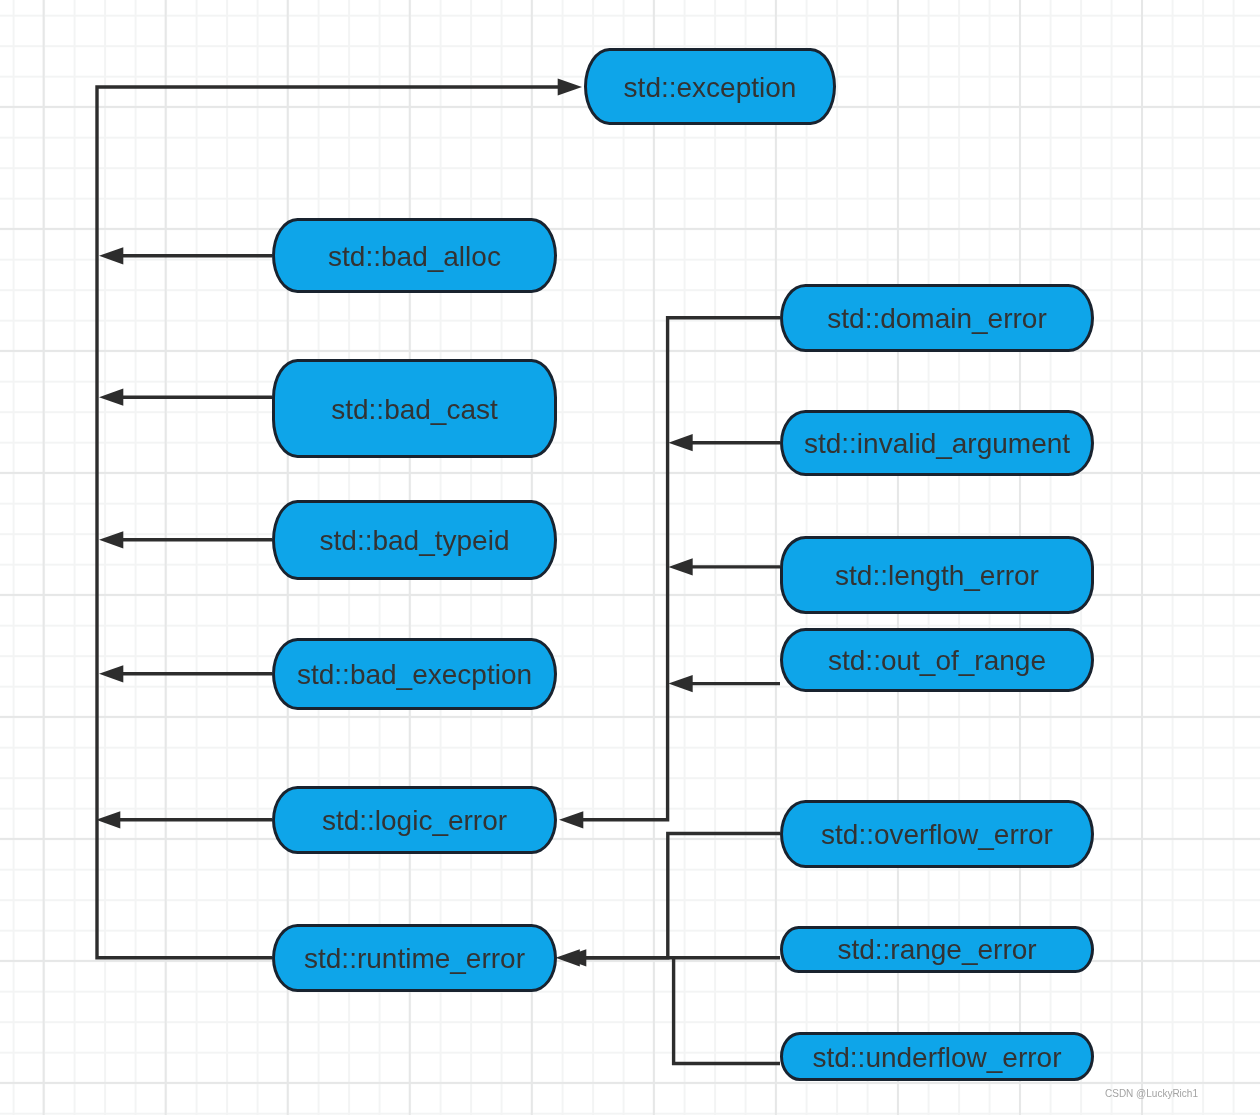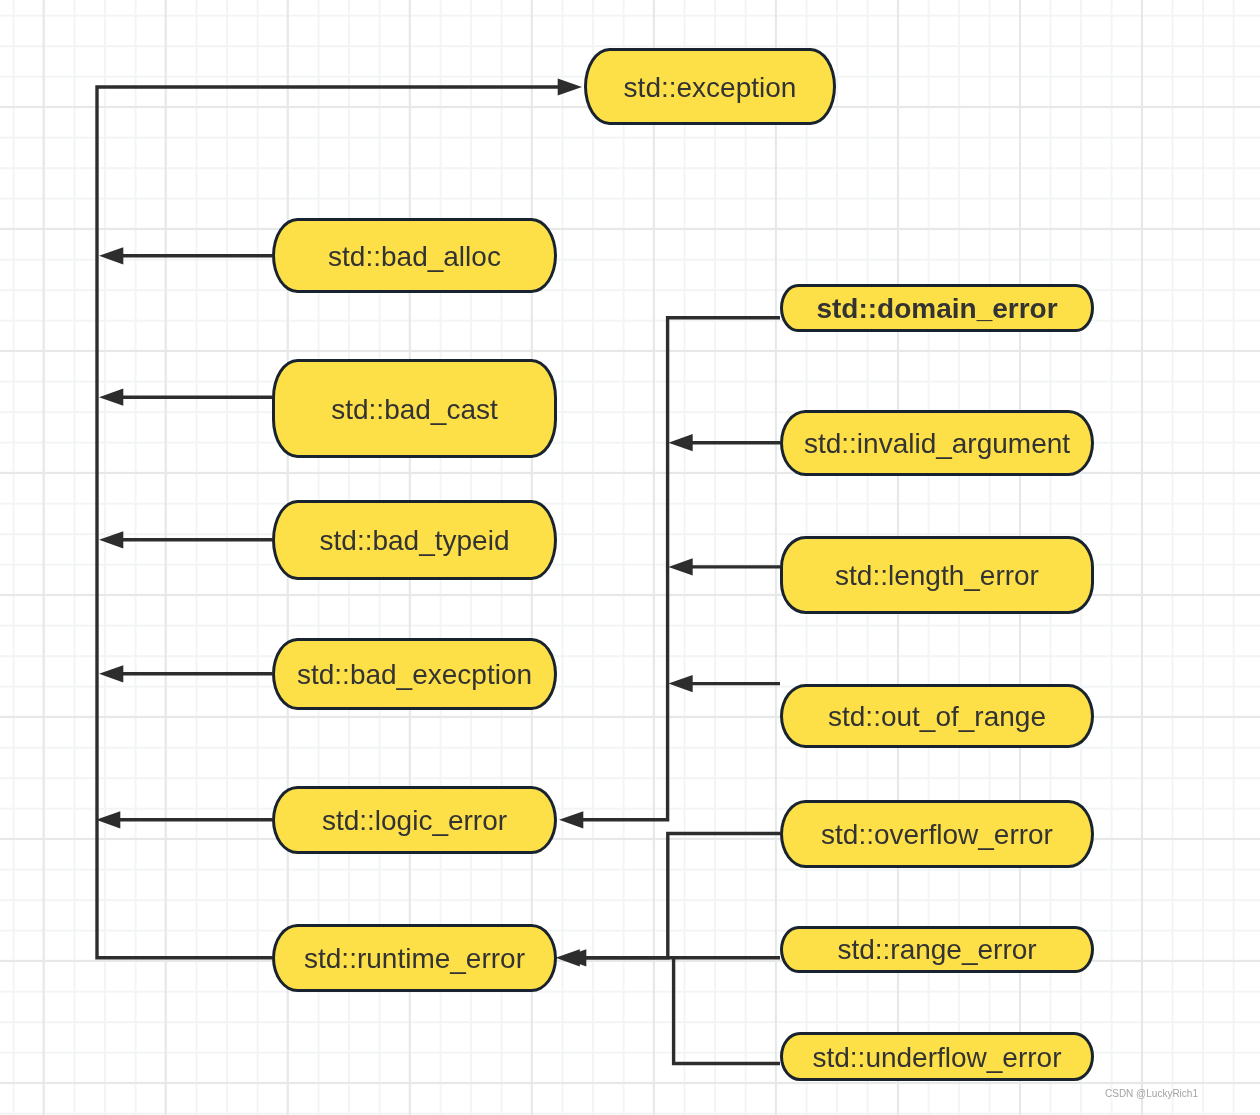--- a/index.html
+++ b/index.html
@@ -10,21 +10,21 @@
   .grid{position:absolute;inset:0;
     background-image:
       linear-gradient(to right, #e6e7e7 1.8px, transparent 1.8px),
       linear-gradient(to bottom, #e6e7e7 1.8px, transparent 1.8px),
       linear-gradient(to right, #f3f4f4 1.8px, transparent 1.8px),
       linear-gradient(to bottom, #f3f4f4 1.8px, transparent 1.8px);
     background-size:122.05px 122px,122.05px 122px,30.51px 30.5px,30.51px 30.5px;
     background-position:42.6px 105.9px,42.6px 105.9px,12.6px 14.7px,12.6px 14.7px;
   }
   svg.links{position:absolute;left:0;top:0;width:1260px;height:1115px;}
-  .node{position:absolute;box-sizing:border-box;background:#fde047;
+  .node{position:absolute;box-sizing:border-box;background:#0ea5e9;
         border:3.4px solid #19232f;display:flex;align-items:center;justify-content:center;
         color:#333;font-size:28px;white-space:nowrap;-webkit-font-smoothing:antialiased;line-height:1;}
   .wm{position:absolute;color:#a3a3a3;font-size:10px;white-space:nowrap;}
 </style>
 </head>
 <body>
 
 <div id="canvas">
   <div class="grid"></div>
   <svg class="links" viewBox="0 0 1260 1115">
@@ -71,30 +71,30 @@
       </div>
       <div class="node" style="left: 272px; top: 638px; width: 285px; height: 72px; border-radius: 25.5px / 36px;">
         <span style="transform: translateY(1px); display: inline-block;">std::bad_execption</span>
       </div>
       <div class="node" style="left: 272px; top: 786px; width: 285px; height: 68px; border-radius: 25.5px / 34px;">
         <span style="transform: translateY(1px); display: inline-block;">std::logic_error</span>
       </div>
       <div class="node" style="left: 272px; top: 924px; width: 285px; height: 68px; border-radius: 25.5px / 34px; text-align: center;">
         <span style="transform: translateY(1px); display: inline-block;">std::runtime_error</span>
       </div>
-      <div class="node" style="left: 780px; top: 284px; width: 314px; height: 48px; border-radius: 25.5px / 34px; font-weight: bold;">
+      <div class="node" style="left: 780px; top: 284px; width: 314px; height: 68px; border-radius: 25.5px / 34px;">
         <span style="transform: translateY(1px); display: inline-block;">std::domain_error</span>
       </div>
       <div class="node" style="left: 780px; top: 410px; width: 314px; height: 66px; border-radius: 25.5px / 33px;">
         <span style="transform: translateY(1px); display: inline-block;">std::invalid_argument</span>
       </div>
       <div class="node" style="left: 780px; top: 536px; width: 314px; height: 78px; border-radius: 25.5px / 31px;">
         <span style="transform: translateY(1px); display: inline-block;">std::length_error</span>
       </div>
-      <div class="node" style="left: 780px; top: 684px; width: 314px; height: 64px; border-radius: 25.5px / 32px;">
+      <div class="node" style="left: 780px; top: 628px; width: 314px; height: 64px; border-radius: 25.5px / 32px;">
         <span style="transform: translateY(1px); display: inline-block;">std::out_of_range</span>
       </div>
       <div class="node" style="left: 780px; top: 800px; width: 314px; height: 68px; border-radius: 25.5px / 34px; justify-content: center;">
         <span style="transform: translateY(1px); display: inline-block;">std::overflow_error</span>
       </div>
       <div class="node" style="left: 780px; top: 925.5px; width: 314px; height: 47px; border-radius: 25.5px / 32.3px;">
         <span style="transform: translateY(1px); display: inline-block;">std::range_error</span>
       </div>
       <div class="node" style="left: 780px; top: 1032px; width: 314px; height: 49px; border-radius: 25.5px / 31.5px;">
         <span style="transform: translateY(1px); display: inline-block;">std::underflow_error</span>

